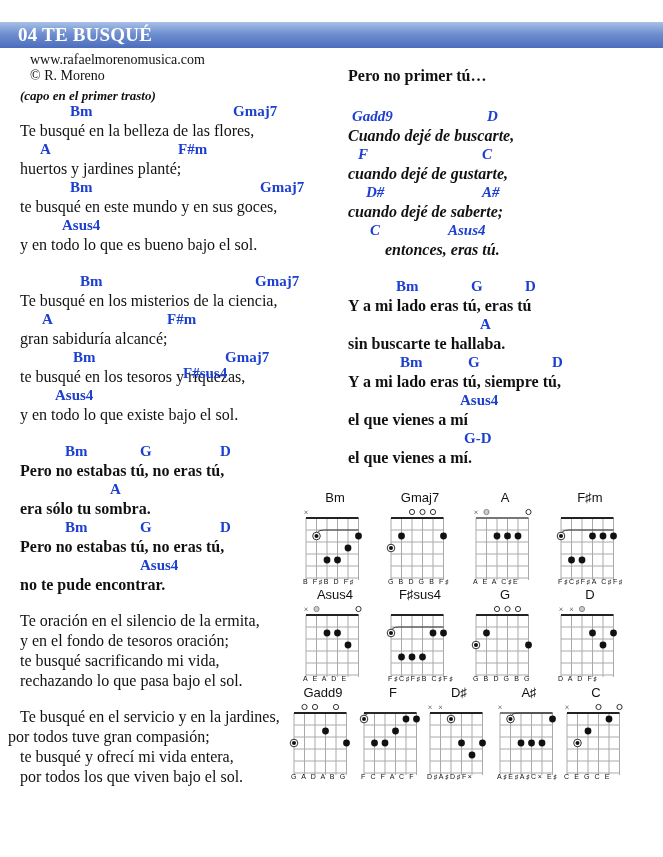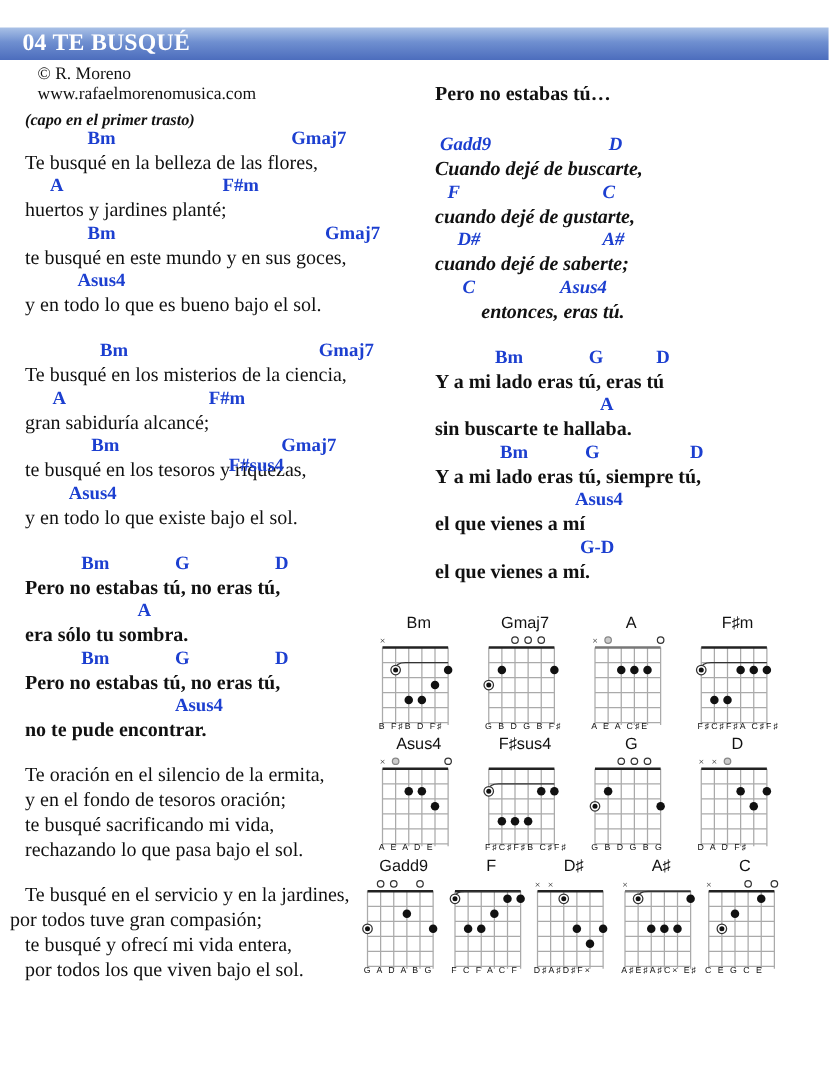--- a/index.html
+++ b/index.html
@@ -20,22 +20,22 @@
   .notes{position:absolute;left:0;top:88px;font-family:"Liberation Sans","DejaVu Sans",sans-serif;font-size:7px;}
 </style>
 </head>
 <body>
 
 <div class="header">
   <span class="title">04 TE BUSQUÉ</span>
 </div>
 
 <div class="meta">
+  <div>www.rafaelmorenomusica.com</div>
   <div>© R. Moreno</div>
-  <div>www.rafaelmorenomusica.com</div>
 </div>
 <div class="capo">(capo en el primer trasto)</div>
 
 <div id="left-col">
     <div class="chord" style="left: 70px; top: 103px;">Bm</div>
     <div class="chord" style="left: 233px; top: 103px;">Gmaj7</div>
     <div class="lyric" style="left: 20px; top: 122px;">Te busqué en la belleza de las flores,</div>
     <div class="chord" style="left: 40px; top: 141px;">A</div>
     <div class="chord" style="left: 178px; top: 141px;">F#m</div>
     <div class="lyric" style="left: 20px; top: 160px;">huertos y jardines planté;</div>
@@ -71,21 +71,21 @@
     <div class="lyric" style="left: 20px; top: 612px;">Te oración en el silencio de la ermita,</div>
     <div class="lyric" style="left: 20px; top: 632px;">y en el fondo de tesoros oración;</div>
     <div class="lyric" style="left: 20px; top: 652px;">te busqué sacrificando mi vida,</div>
     <div class="lyric" style="left: 20px; top: 672px;">rechazando lo que pasa bajo el sol.</div>
     <div class="lyric" style="left: 20px; top: 708px;">Te busqué en el servicio y en la jardines,</div>
     <div class="lyric" style="left: 8px; top: 728px;">por todos tuve gran compasión;</div>
     <div class="lyric" style="left: 20px; top: 748px;">te busqué y ofrecí mi vida entera,</div>
     <div class="lyric" style="left: 20px; top: 768px;">por todos los que viven bajo el sol.</div>
   </div>
 <div id="right-col">
-    <div class="lyric b" style="left: 348px; top: 67px;">Pero no estabas tú…</div>
+    <div class="lyric b" style="left: 348px; top: 67px;">Pero no primer tú…</div>
     <div class="chord it" style="left: 352px; top: 108px;">Gadd9</div>
     <div class="chord it" style="left: 487px; top: 108px;">D</div>
     <div class="lyric bi" style="left: 348px; top: 127px;">Cuando dejé de buscarte,</div>
     <div class="chord it" style="left: 358px; top: 146px;">F</div>
     <div class="chord it" style="left: 482px; top: 146px;">C</div>
     <div class="lyric bi" style="left: 348px; top: 165px;">cuando dejé de gustarte,</div>
     <div class="chord it" style="left: 366px; top: 184px;">D#</div>
     <div class="chord it" style="left: 482px; top: 184px;">A#</div>
     <div class="lyric bi" style="left: 348px; top: 203px;">cuando dejé de saberte;</div>
     <div class="chord it" style="left: 370px; top: 222px;">C</div>

